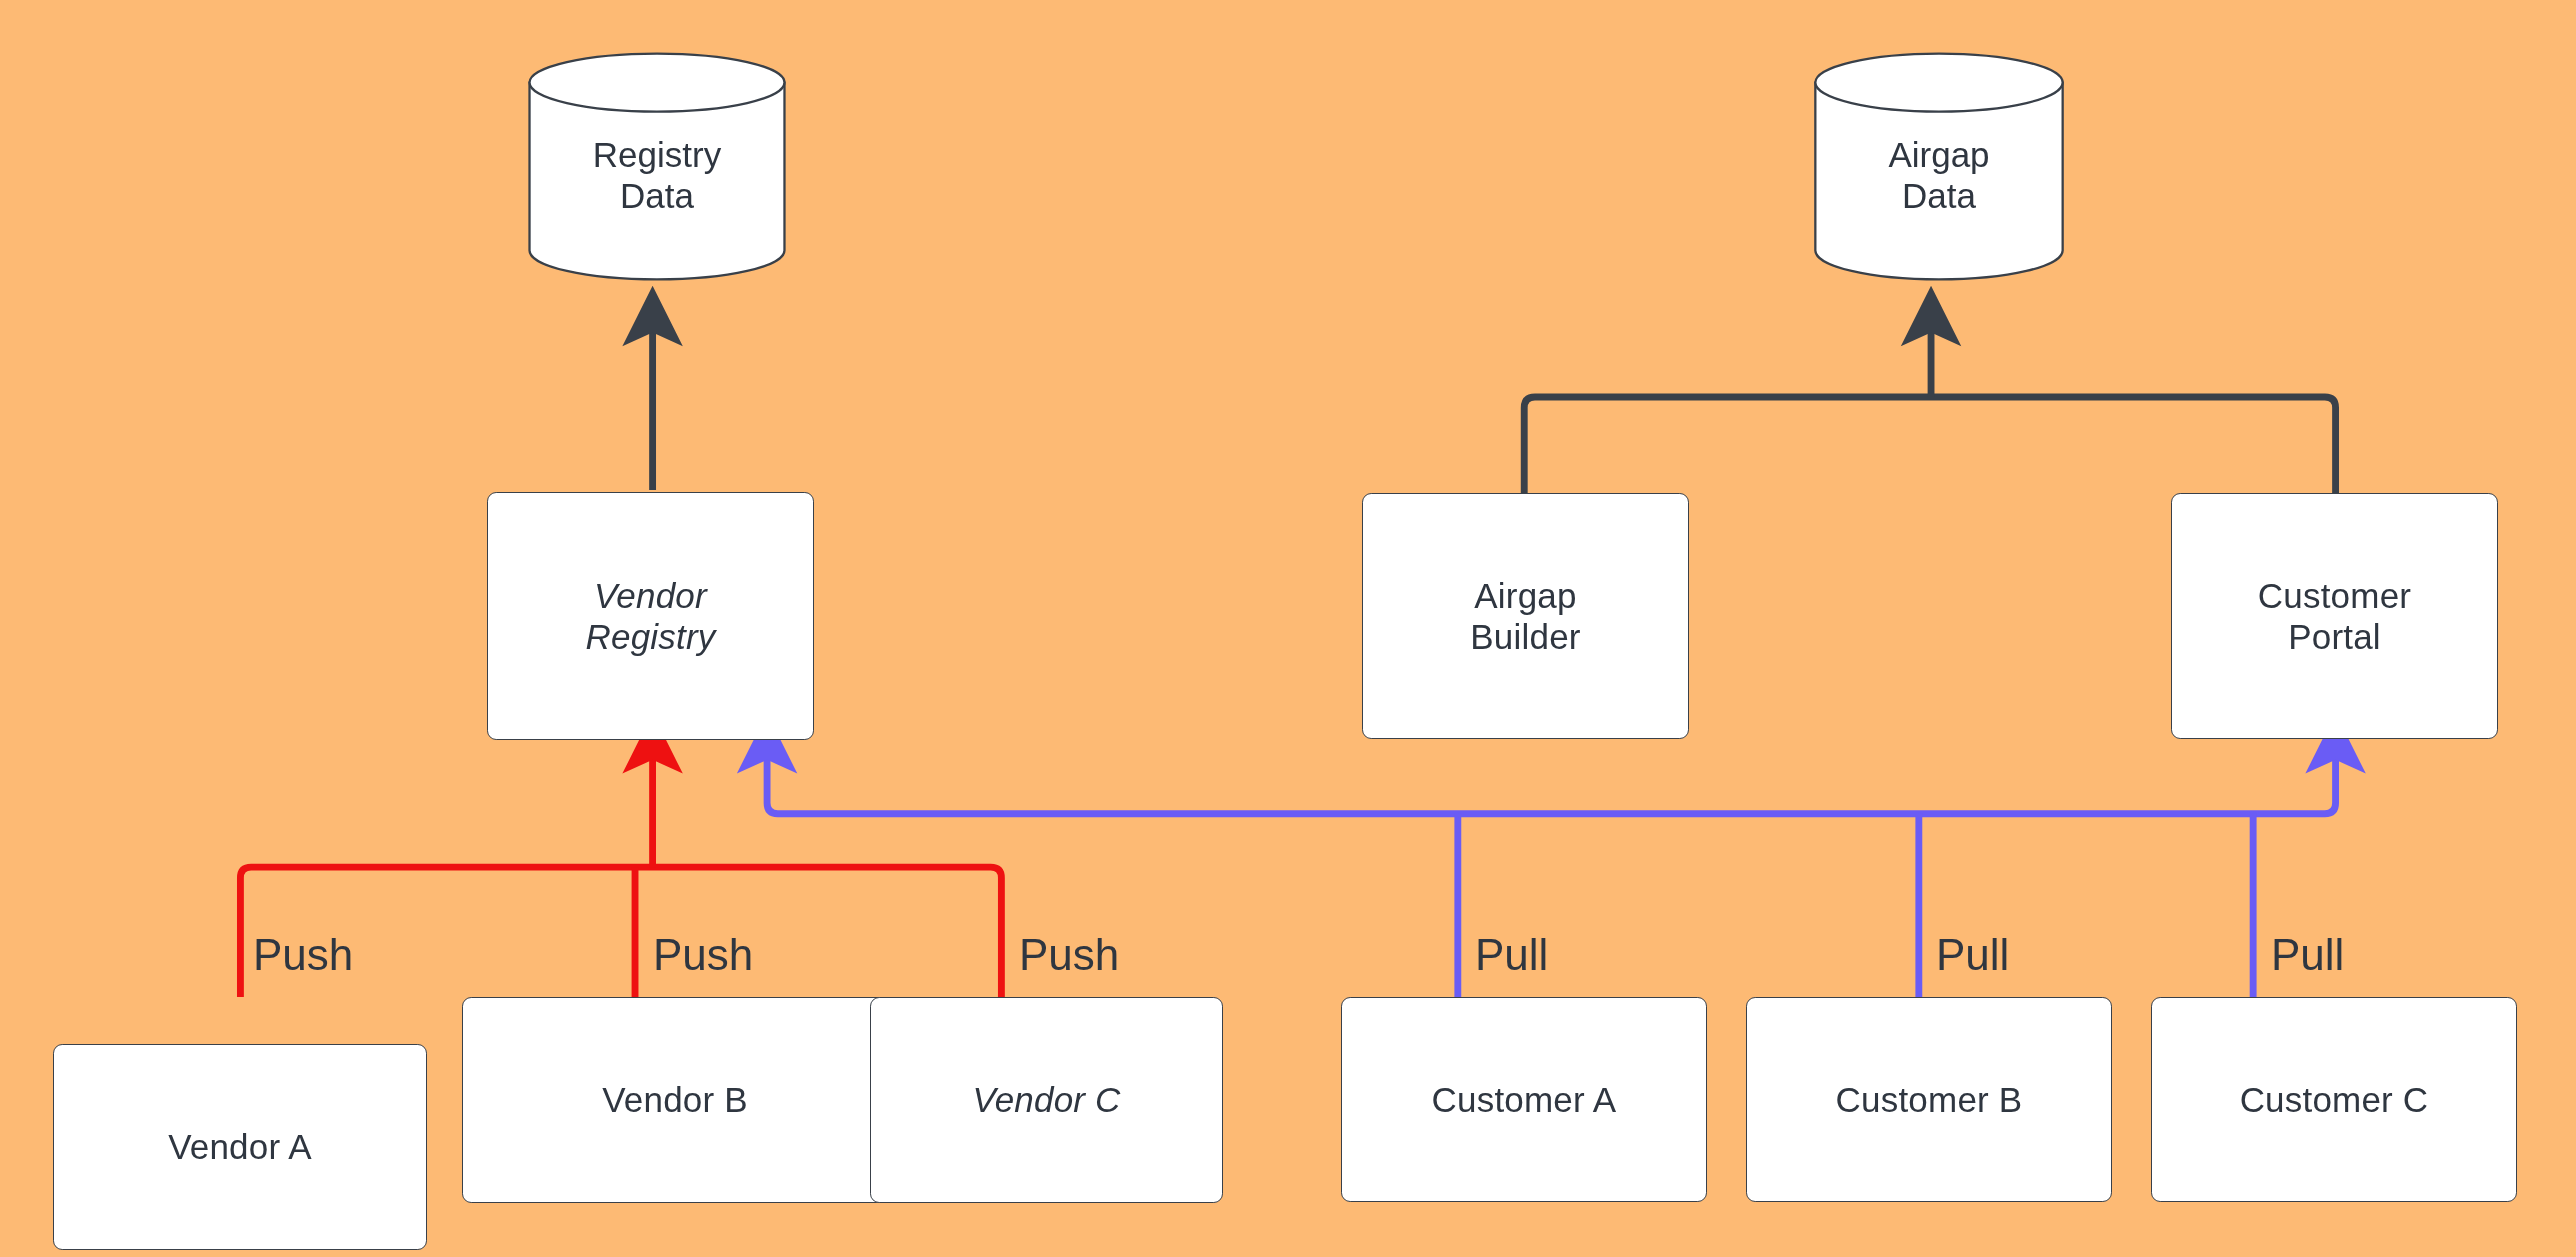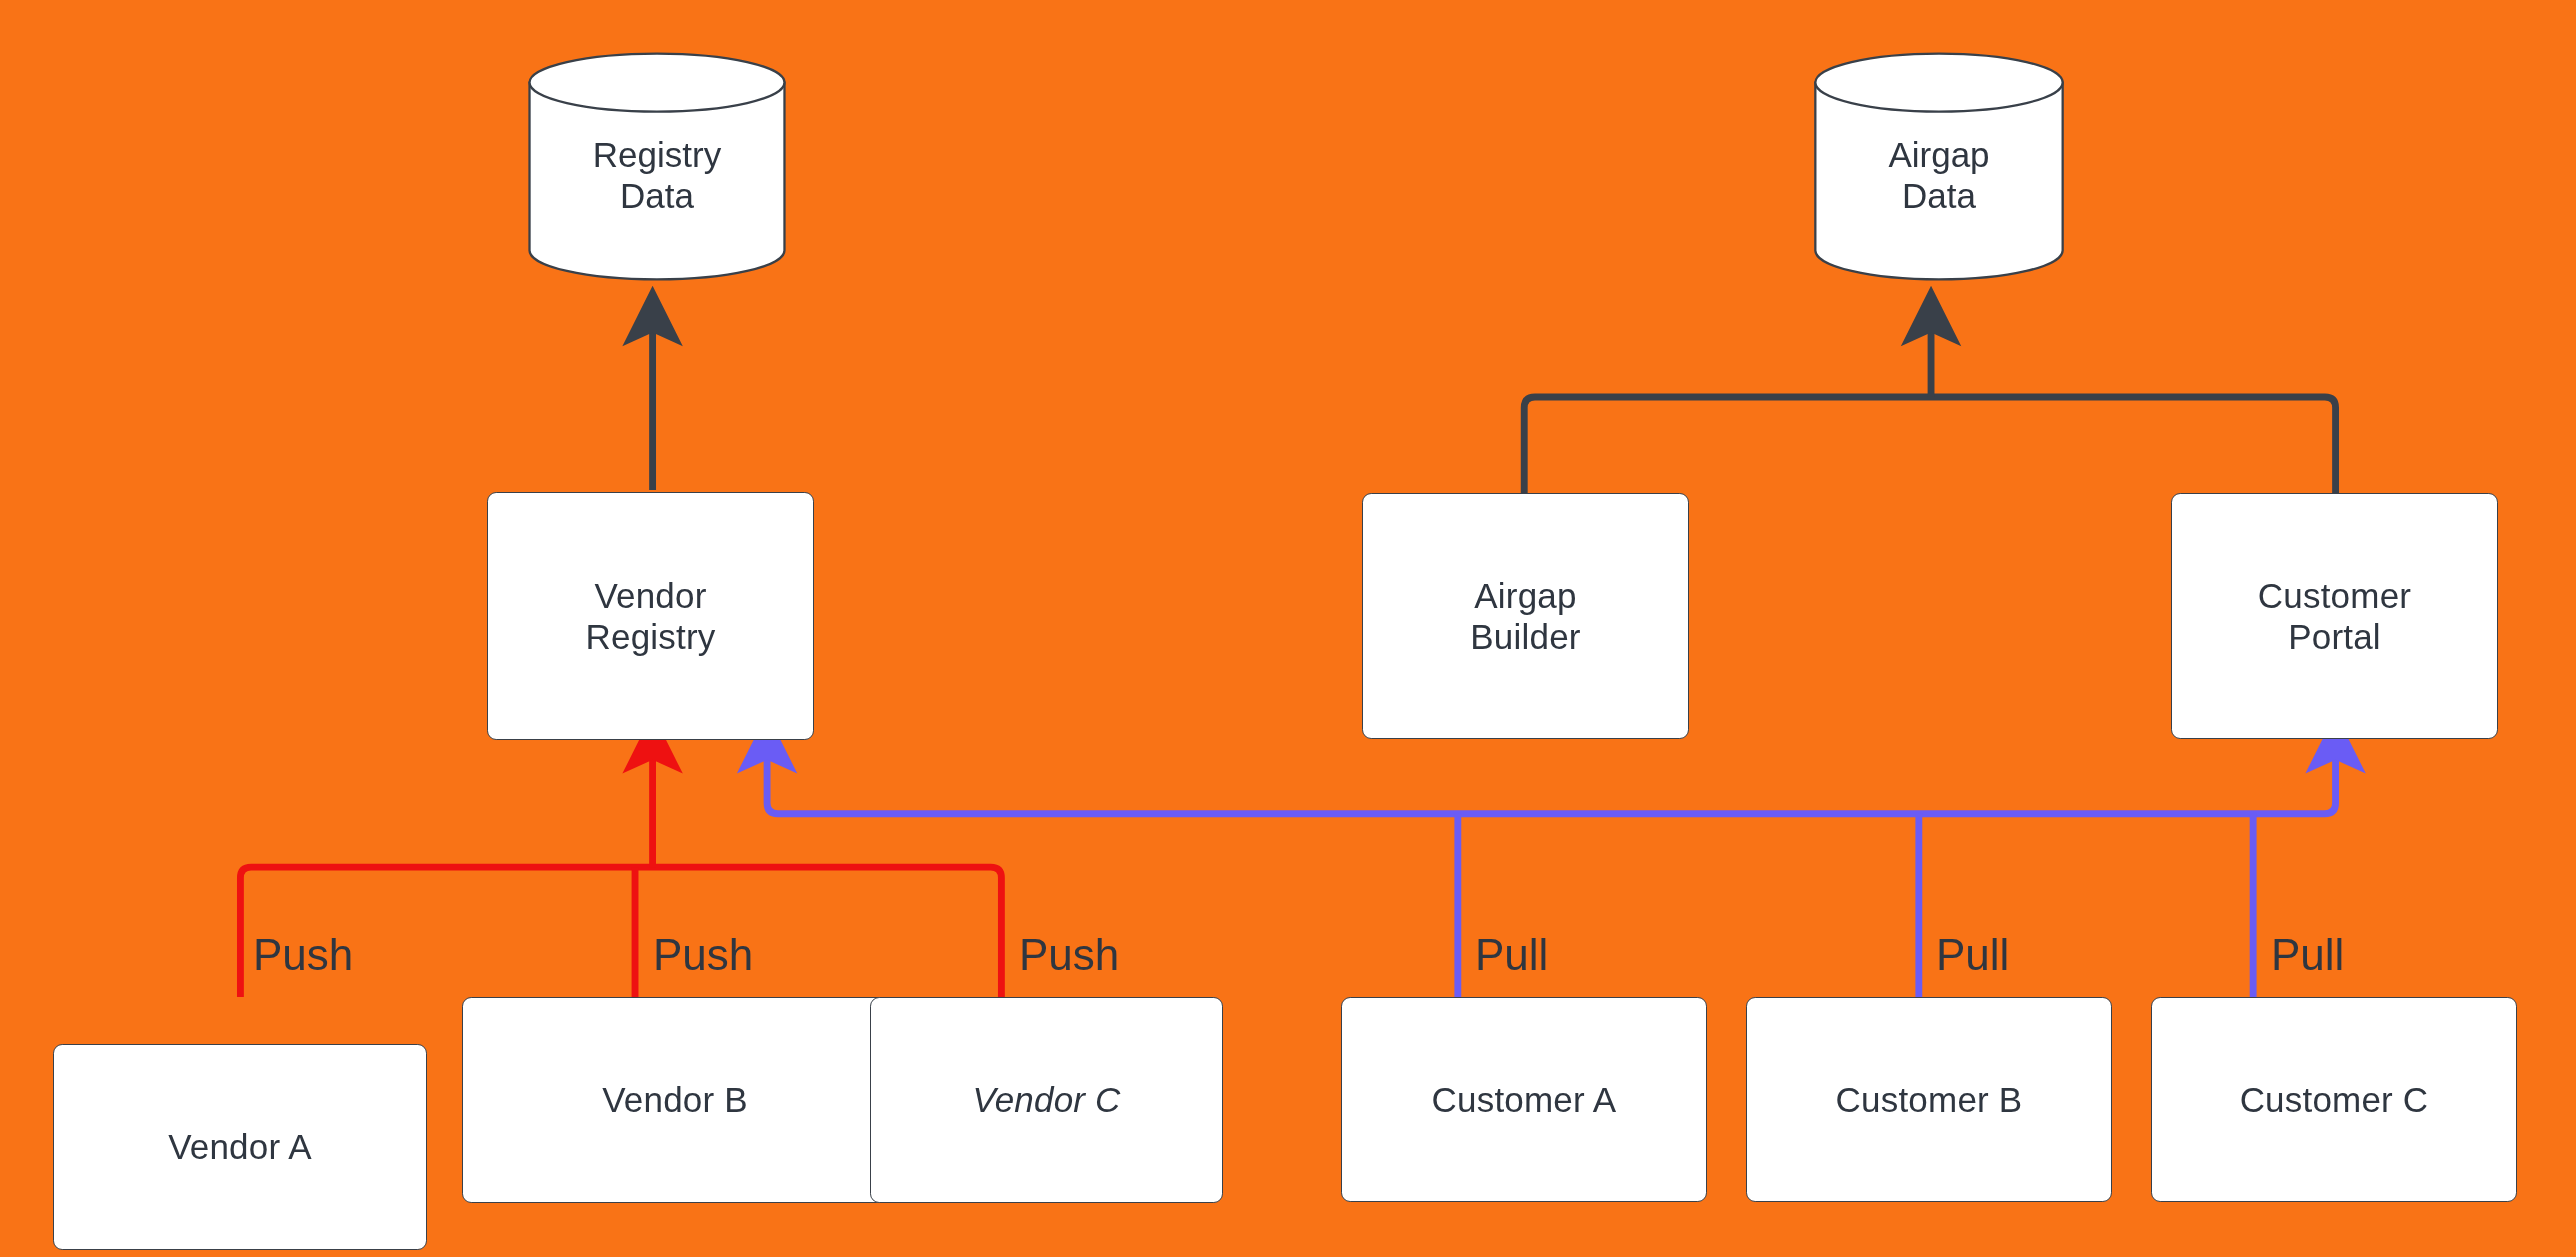--- a/index.html
+++ b/index.html
@@ -1,17 +1,17 @@
 <!DOCTYPE html>
 <html style="font-size:12.2px"><head>
 <meta charset="utf-8">
 <style>
   html,body{margin:0;padding:0;background:#ffffff;}
   body{font-family:"Liberation Sans",sans-serif;}
-  #stage{position:relative;width:2576px;height:1258px;background:#f97316;overflow:hidden;}
+  #stage{position:relative;width:2576px;height:1258px;background:#fdba74;overflow:hidden;}
   #wires{position:absolute;left:0;top:0;width:2576px;height:1258px;}
 
   .node{
     position:absolute;
     box-sizing:border-box;
     border:1.5px solid #394049;
     border-radius:9.2px;
     background:#ffffff;
     display:flex;
     align-items:center;
@@ -92,21 +92,21 @@
 
   <div class="cyl" id="cyl-airgap-data" style="left: 1813px; top: 52px; width: 252px; height: 229px;">
     <svg class="cyl-svg" width="252" height="229" viewBox="0 0 330 300">
       <path d="M3,40 L3,260 A162,38 0 0 0 327,260 L327,40 Z" fill="#ffffff" stroke="#394049" stroke-width="3"></path>
       <ellipse cx="165" cy="40" rx="162" ry="38" fill="#ffffff" stroke="#394049" stroke-width="3"></ellipse>
     </svg>
     <span class="cyl-label">Airgap
 Data</span>
   </div>
 
-  <div class="node" id="node-vendor-registry" style="left: 487px; top: 492px; width: 327px; height: 248px;">Vendor
+  <div class="node" id="node-vendor-registry" style="left: 487px; top: 492px; width: 327px; height: 248px; font-style: italic;">Vendor
 Registry</div>
   <div class="node" id="node-airgap-builder" style="left: 1362px; top: 493px; width: 327px; height: 246px;">Airgap
 Builder</div>
   <div class="node" id="node-customer-portal" style="left: 2171px; top: 493px; width: 327px; height: 246px;">Customer
 Portal</div>
 
   <div class="node" id="node-vendor-a" style="left: 53px; top: 997px; width: 374px; height: 206px; margin-top: 47px;">Vendor A</div>
   <div class="node" id="node-vendor-b" style="left: 462px; top: 997px; width: 426px; height: 206px;">Vendor B</div>
   <div class="node" id="node-vendor-c" style="left: 870px; top: 997px; width: 353px; height: 206px; font-style: italic;">Vendor C</div>
   <div class="node" id="node-customer-a" style="left: 1341px; top: 997px; width: 366px; height: 205px;">Customer A</div>

